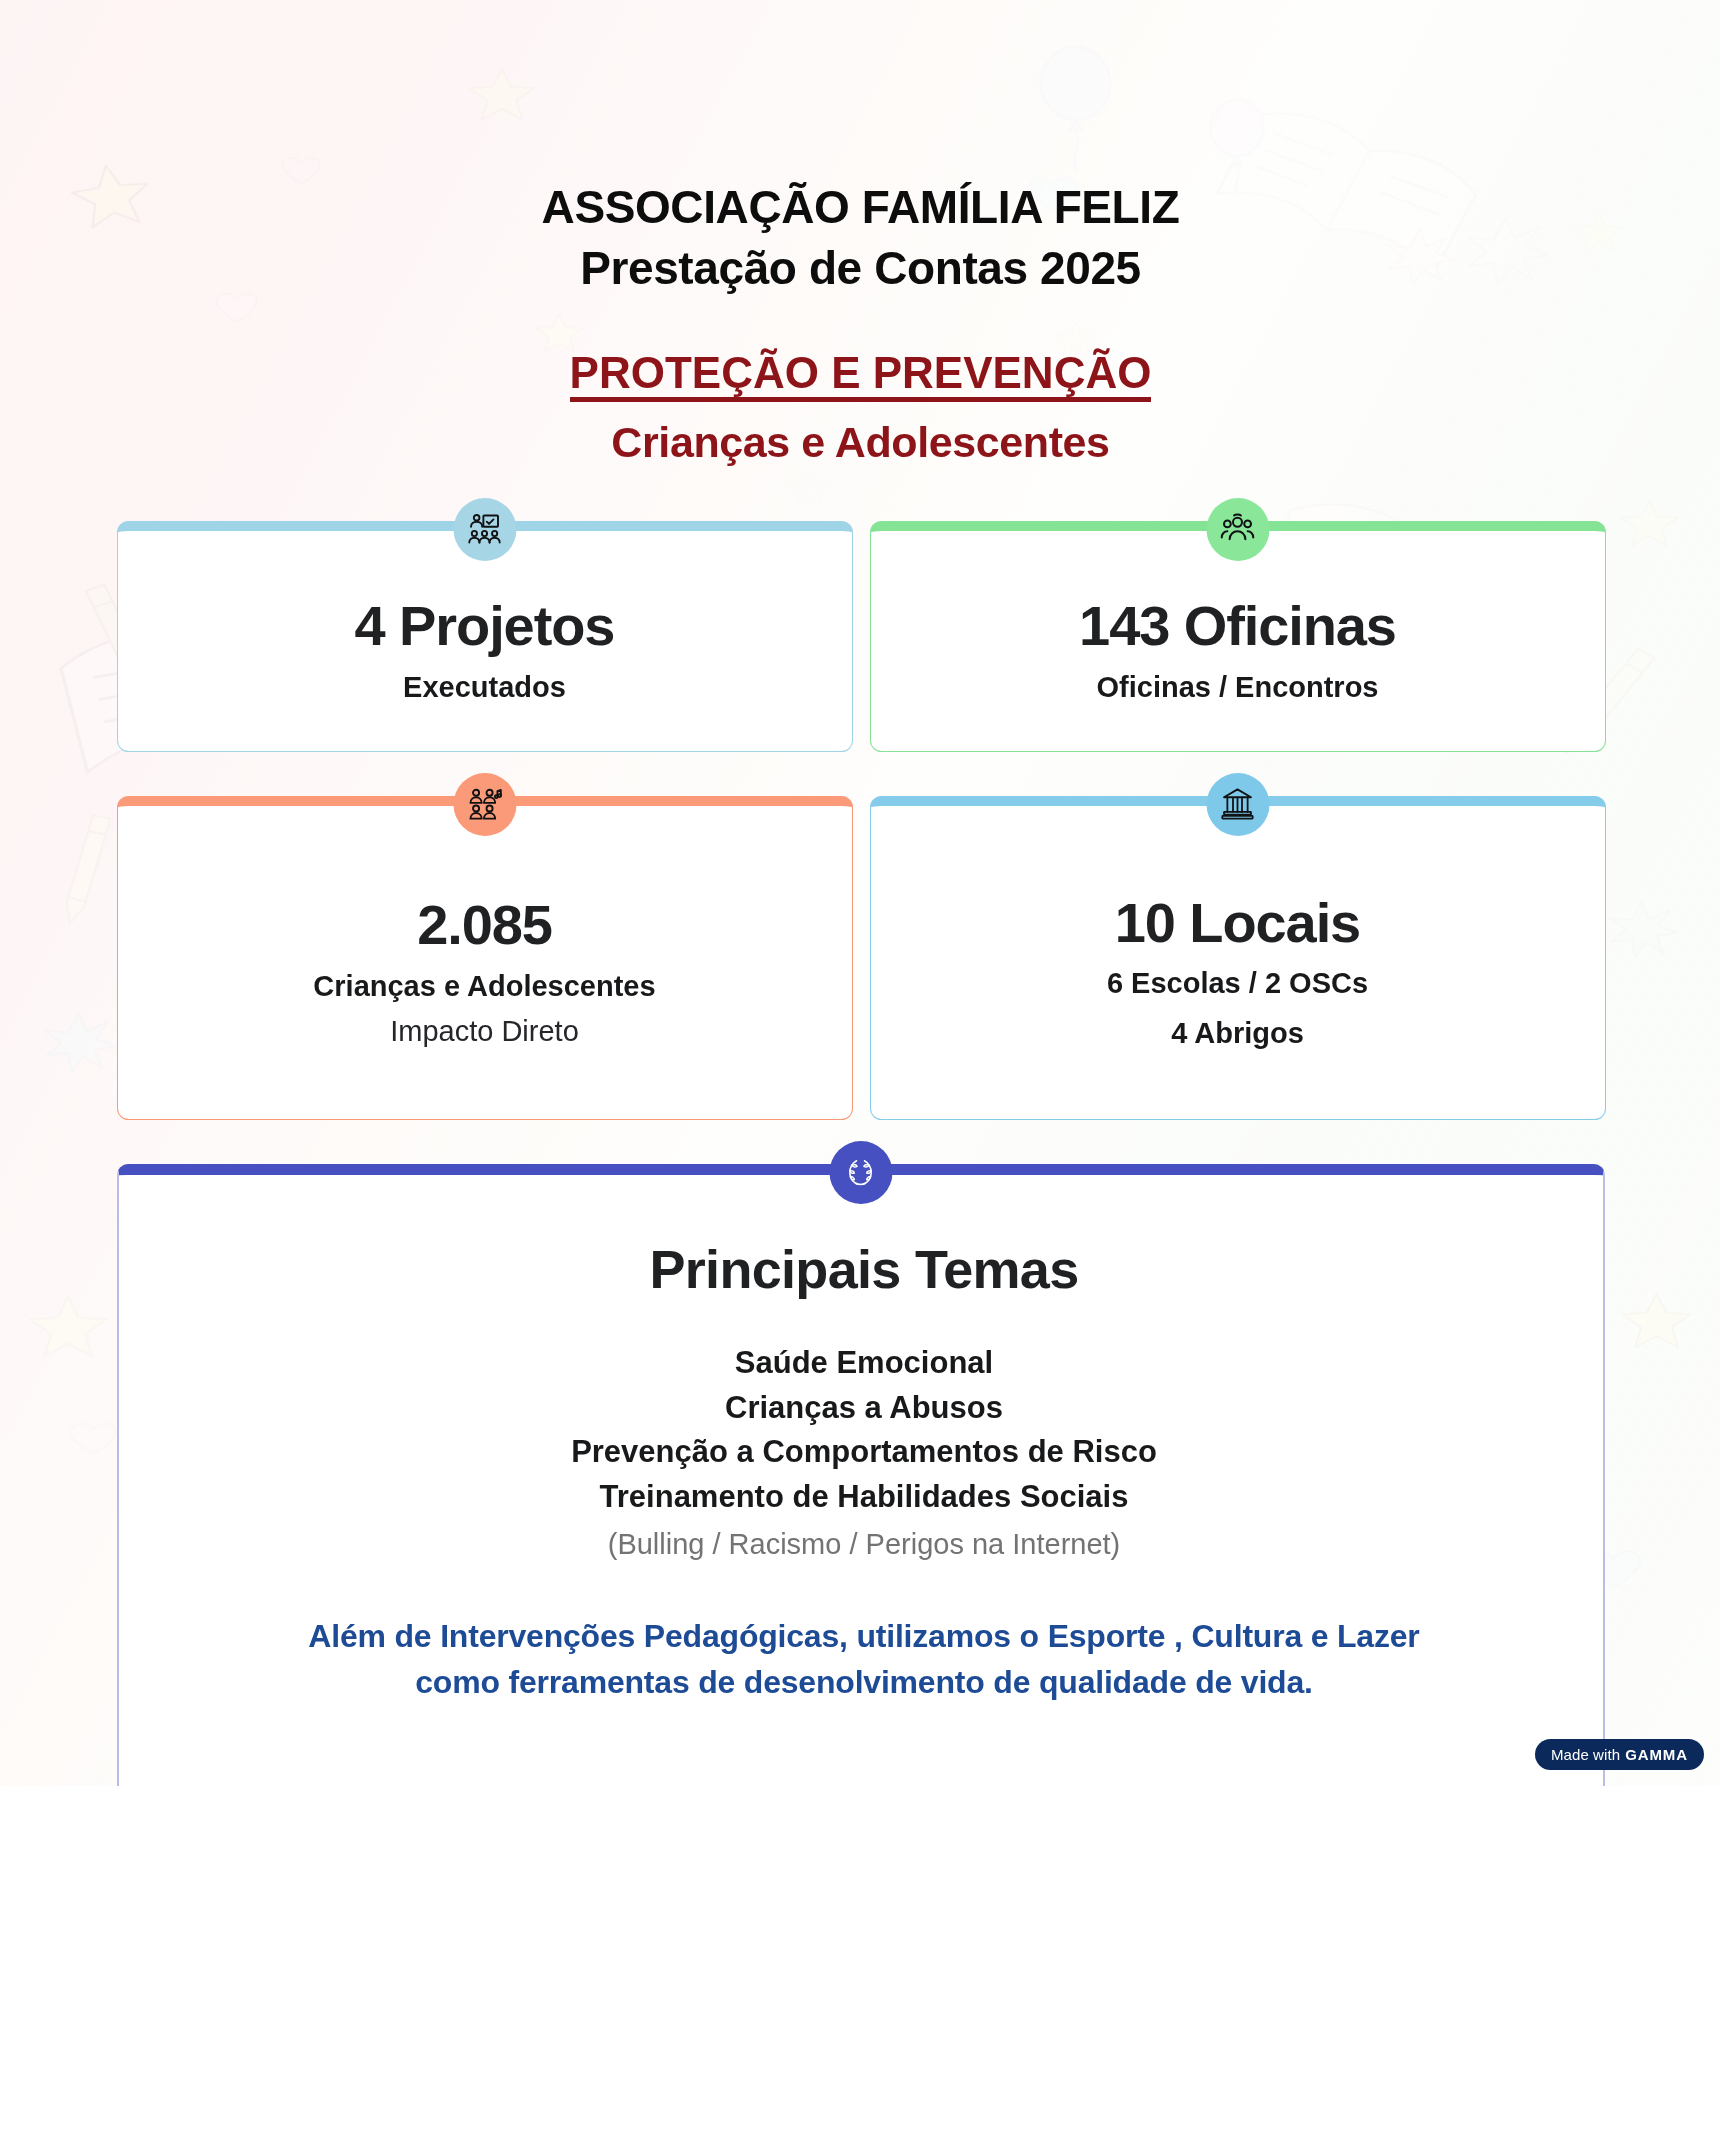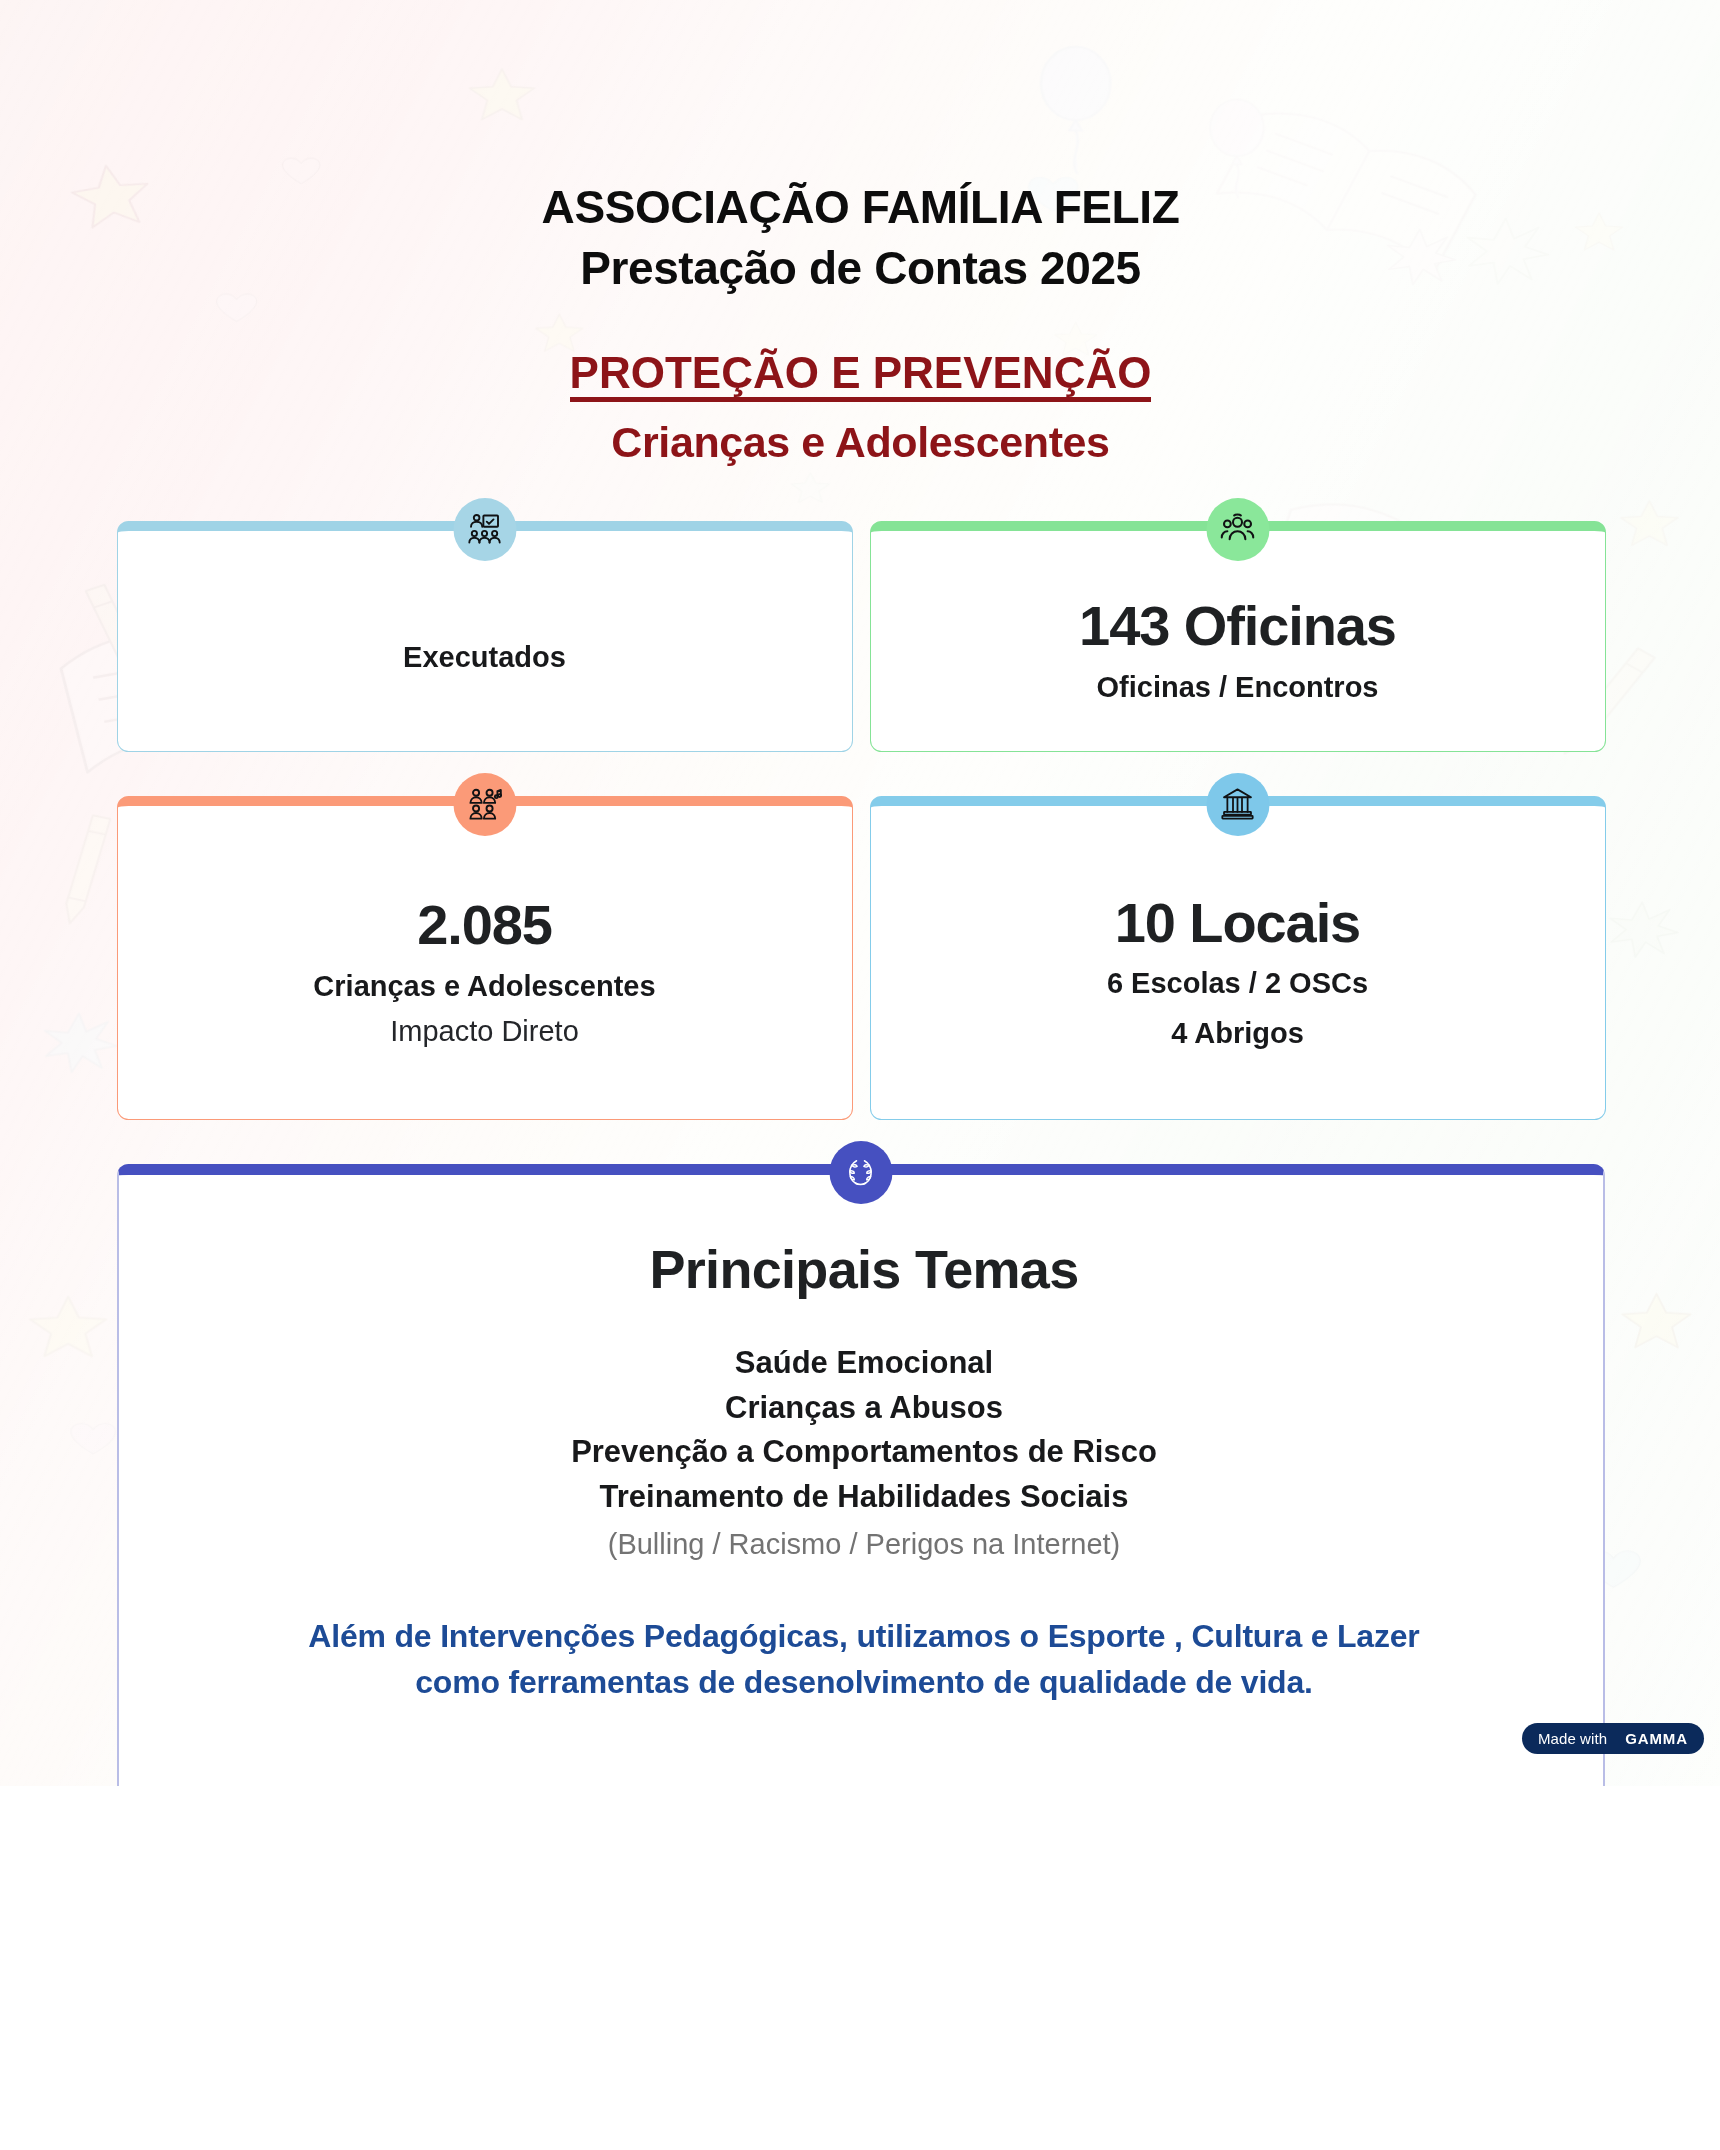--- a/index.html
+++ b/index.html
@@ -212,32 +212,32 @@
     font-weight: 700;
     color: #1d4b96;
     line-height: 1.42;
     letter-spacing: -0.2px;
   }
 
   
   #gamma-badge {
     position: absolute;
     right: 17px;
-    bottom: 32px;
+    bottom: 16px;
     z-index: 5;
     background: #0b2a5b;
     color: #ffffff;
     border-radius: 716px;
     padding: 6.5px 16px 7.2px 16px;
     font-size: 15px;
     font-weight: 400;
     letter-spacing: 0.1px;
     display: flex;
     align-items: center;
-    gap: 18px;
+    gap: 5px;
     white-space: nowrap;
   }
   #gamma-badge .gamma-word {
     font-weight: 700;
     letter-spacing: 0.9px;
     font-size: 15px;
   }
 </style>
 </head>
 <body>
@@ -416,20 +416,21 @@
             <path d="M8 28c0-5.5 4.5-9 10-9s10 3.5 10 9"></path>
             <path d="M36 19l4 4 8-8"></path>
             <circle cx="14" cy="40" r="4.6"></circle>
             <circle cx="32" cy="40" r="4.6"></circle>
             <circle cx="50" cy="40" r="4.6"></circle>
             <path d="M5 56c0-5 4-8.5 9-8.5s9 3.5 9 8.5"></path>
             <path d="M23 56c0-5 4-8.5 9-8.5s9 3.5 9 8.5"></path>
             <path d="M41 56c0-5 4-8.5 9-8.5s9 3.5 9 8.5"></path>
           </svg>
         </div>
+        <div class="stat-value">4 Projetos</div>
         <div class="stat-label">Executados</div>
       </div>
 
       <div class="stat-card short c-green">
         <div class="card-badge b-green">
           <svg viewBox="0 0 64 64" fill="none" stroke="#111214" stroke-width="3.6" stroke-linecap="round" stroke-linejoin="round">
             <circle cx="32" cy="20" r="8"></circle>
             <path d="M18 50c0-8.2 6.3-14 14-14s14 5.8 14 14"></path>
             <circle cx="14" cy="23" r="6"></circle>
             <path d="M4 47c0-6.4 4.6-11 10-11"></path>

